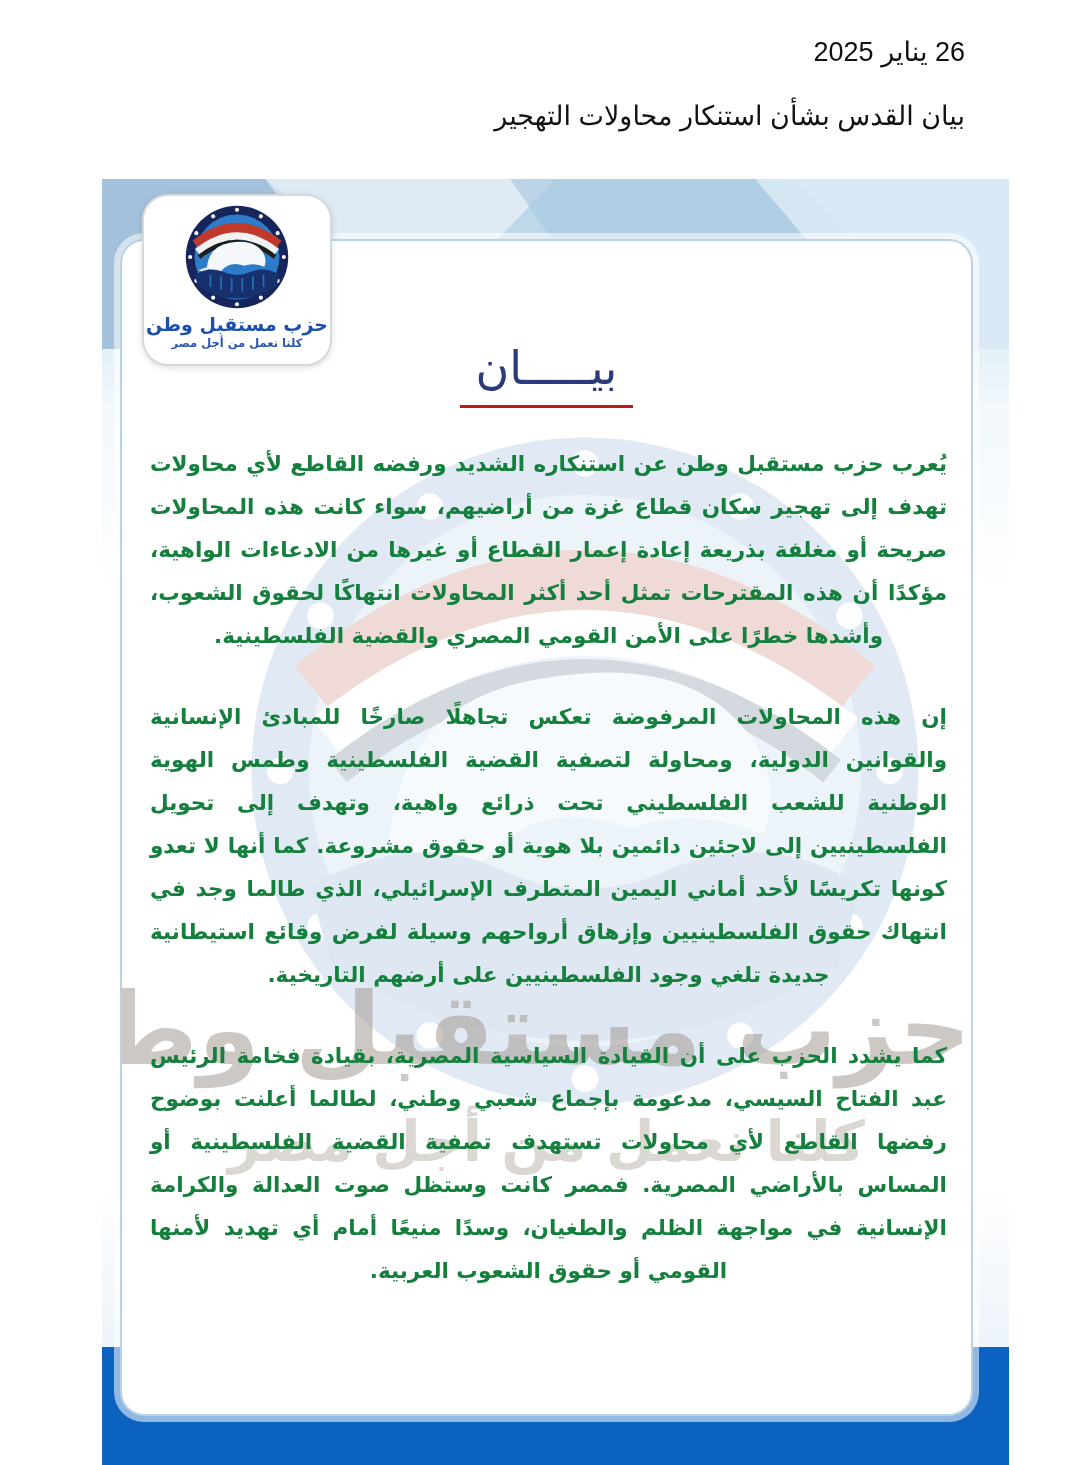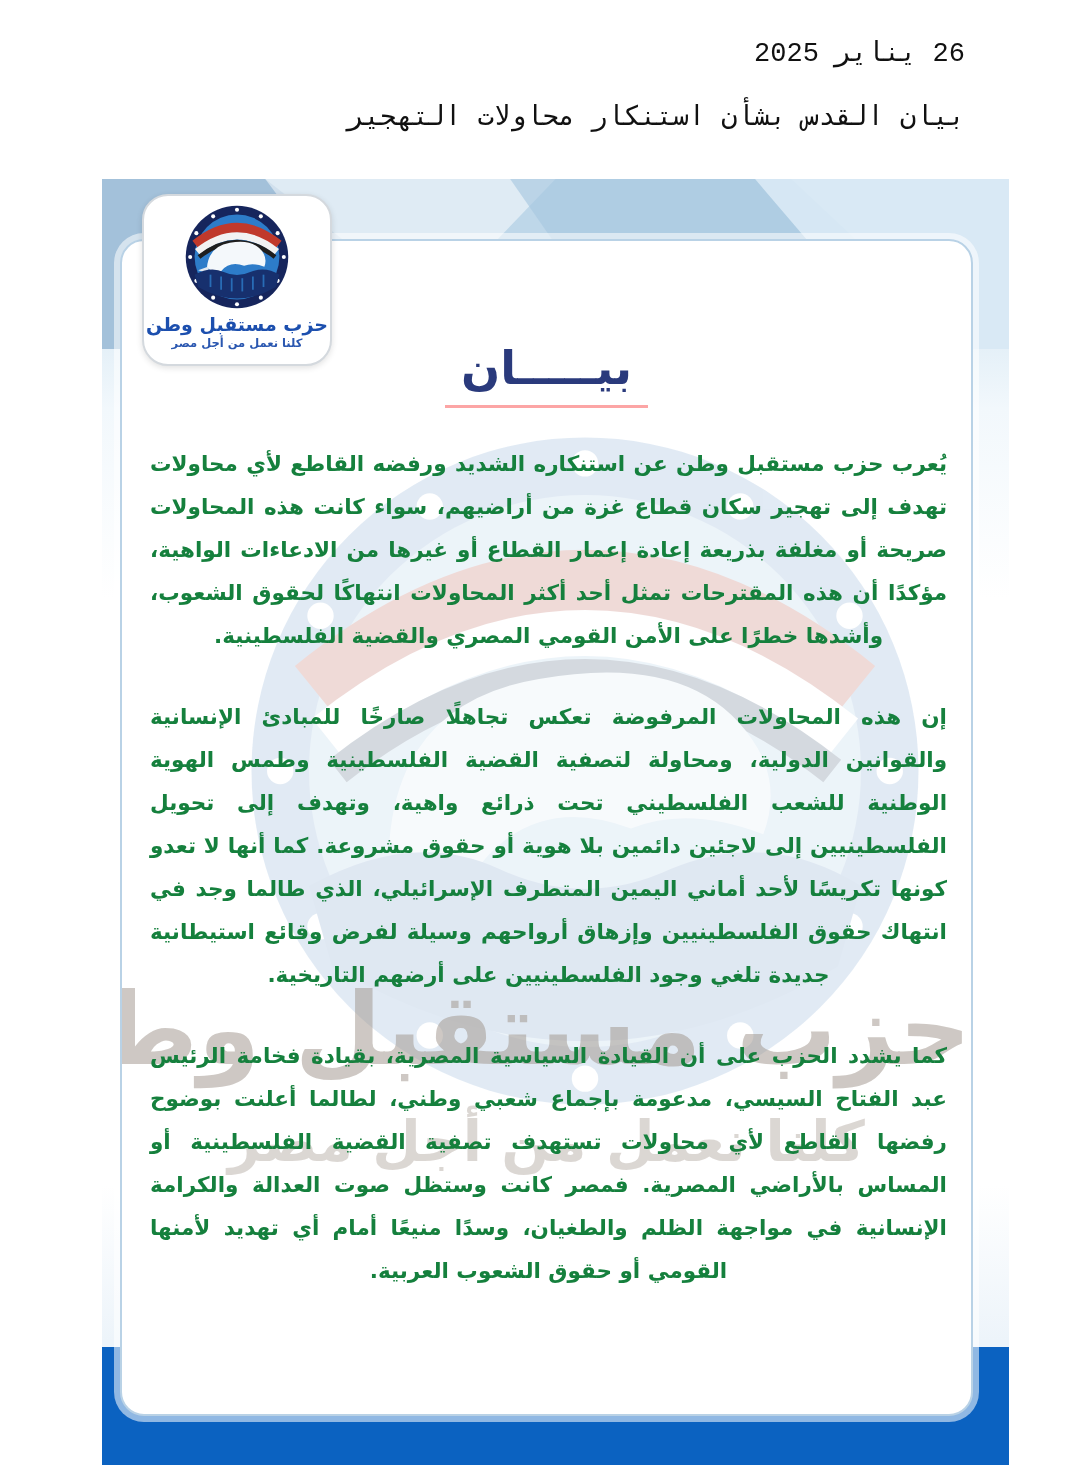--- a/index.html
+++ b/index.html
@@ -3,21 +3,21 @@
 <meta charset="utf-8">
 <style>
   html,body{margin:0;padding:0;}
   body{
     width:1075px;height:1465px;position:relative;background:#ffffff;
     font-family:"DejaVu Sans",sans-serif;overflow:hidden;
   }
   
   .page-header-line{
     position:absolute;right:110px;direction:rtl;text-align:right;
-    color:#111;font-size:27px;font-family:Liberation Mono, monospace;
+    color:#111;font-size:27px;font-family:Liberation Sans, sans-serif;
   }
   .date-line{top:36px;}
   .subject-line{top:100px;}
 
   
   .doc{
     position:absolute;left:60px;top:179px;width:907px;height:1290px;
     background:linear-gradient(180deg,#c3d9ea 0px,#dcebf5 130px,#f2f8fc 230px,
                #ffffff 420px,#ffffff 78%,#edf4fa 90%);
     overflow:hidden;
@@ -63,22 +63,22 @@
     display:flex;flex-direction:column;align-items:center;justify-content:flex-start;
     padding-top:8px;box-sizing:border-box;
   }
   .logo-card svg{width:106px;height:106px;display:block;}
   .party-name{direction:rtl;font-weight:bold;font-size:19px;color:#1c4fae;line-height:24px;margin-top:2px;}
   .party-slogan{direction:rtl;font-weight:bold;font-size:11.5px;color:#2a57b0;line-height:15px;}
 
   
   .title-wrap{text-align:center;margin-top:100px;}
   .statement-title{
-    display:inline-block;direction:rtl;font-weight:bold;font-size:46px;
-    padding:0 16px 10px 16px;border-bottom:3px solid #fca5a5;
+    display:inline-block;direction:rtl;font-weight:normal;font-size:46px;
+    padding:0 16px 10px 16px;border-bottom:3px solid #b91c1c;
   }
   .paras{margin:34px 24px 0 28px;}
   .paras p{
     direction:rtl;unicode-bidi:embed;
     text-align:justify;text-align-last:center;-moz-text-align-last:center;
     font-weight:bold;font-size:21.5px;line-height:43px;color:#15803d;
     margin:0 0 38px 0;
   }
 </style>
 </head>

